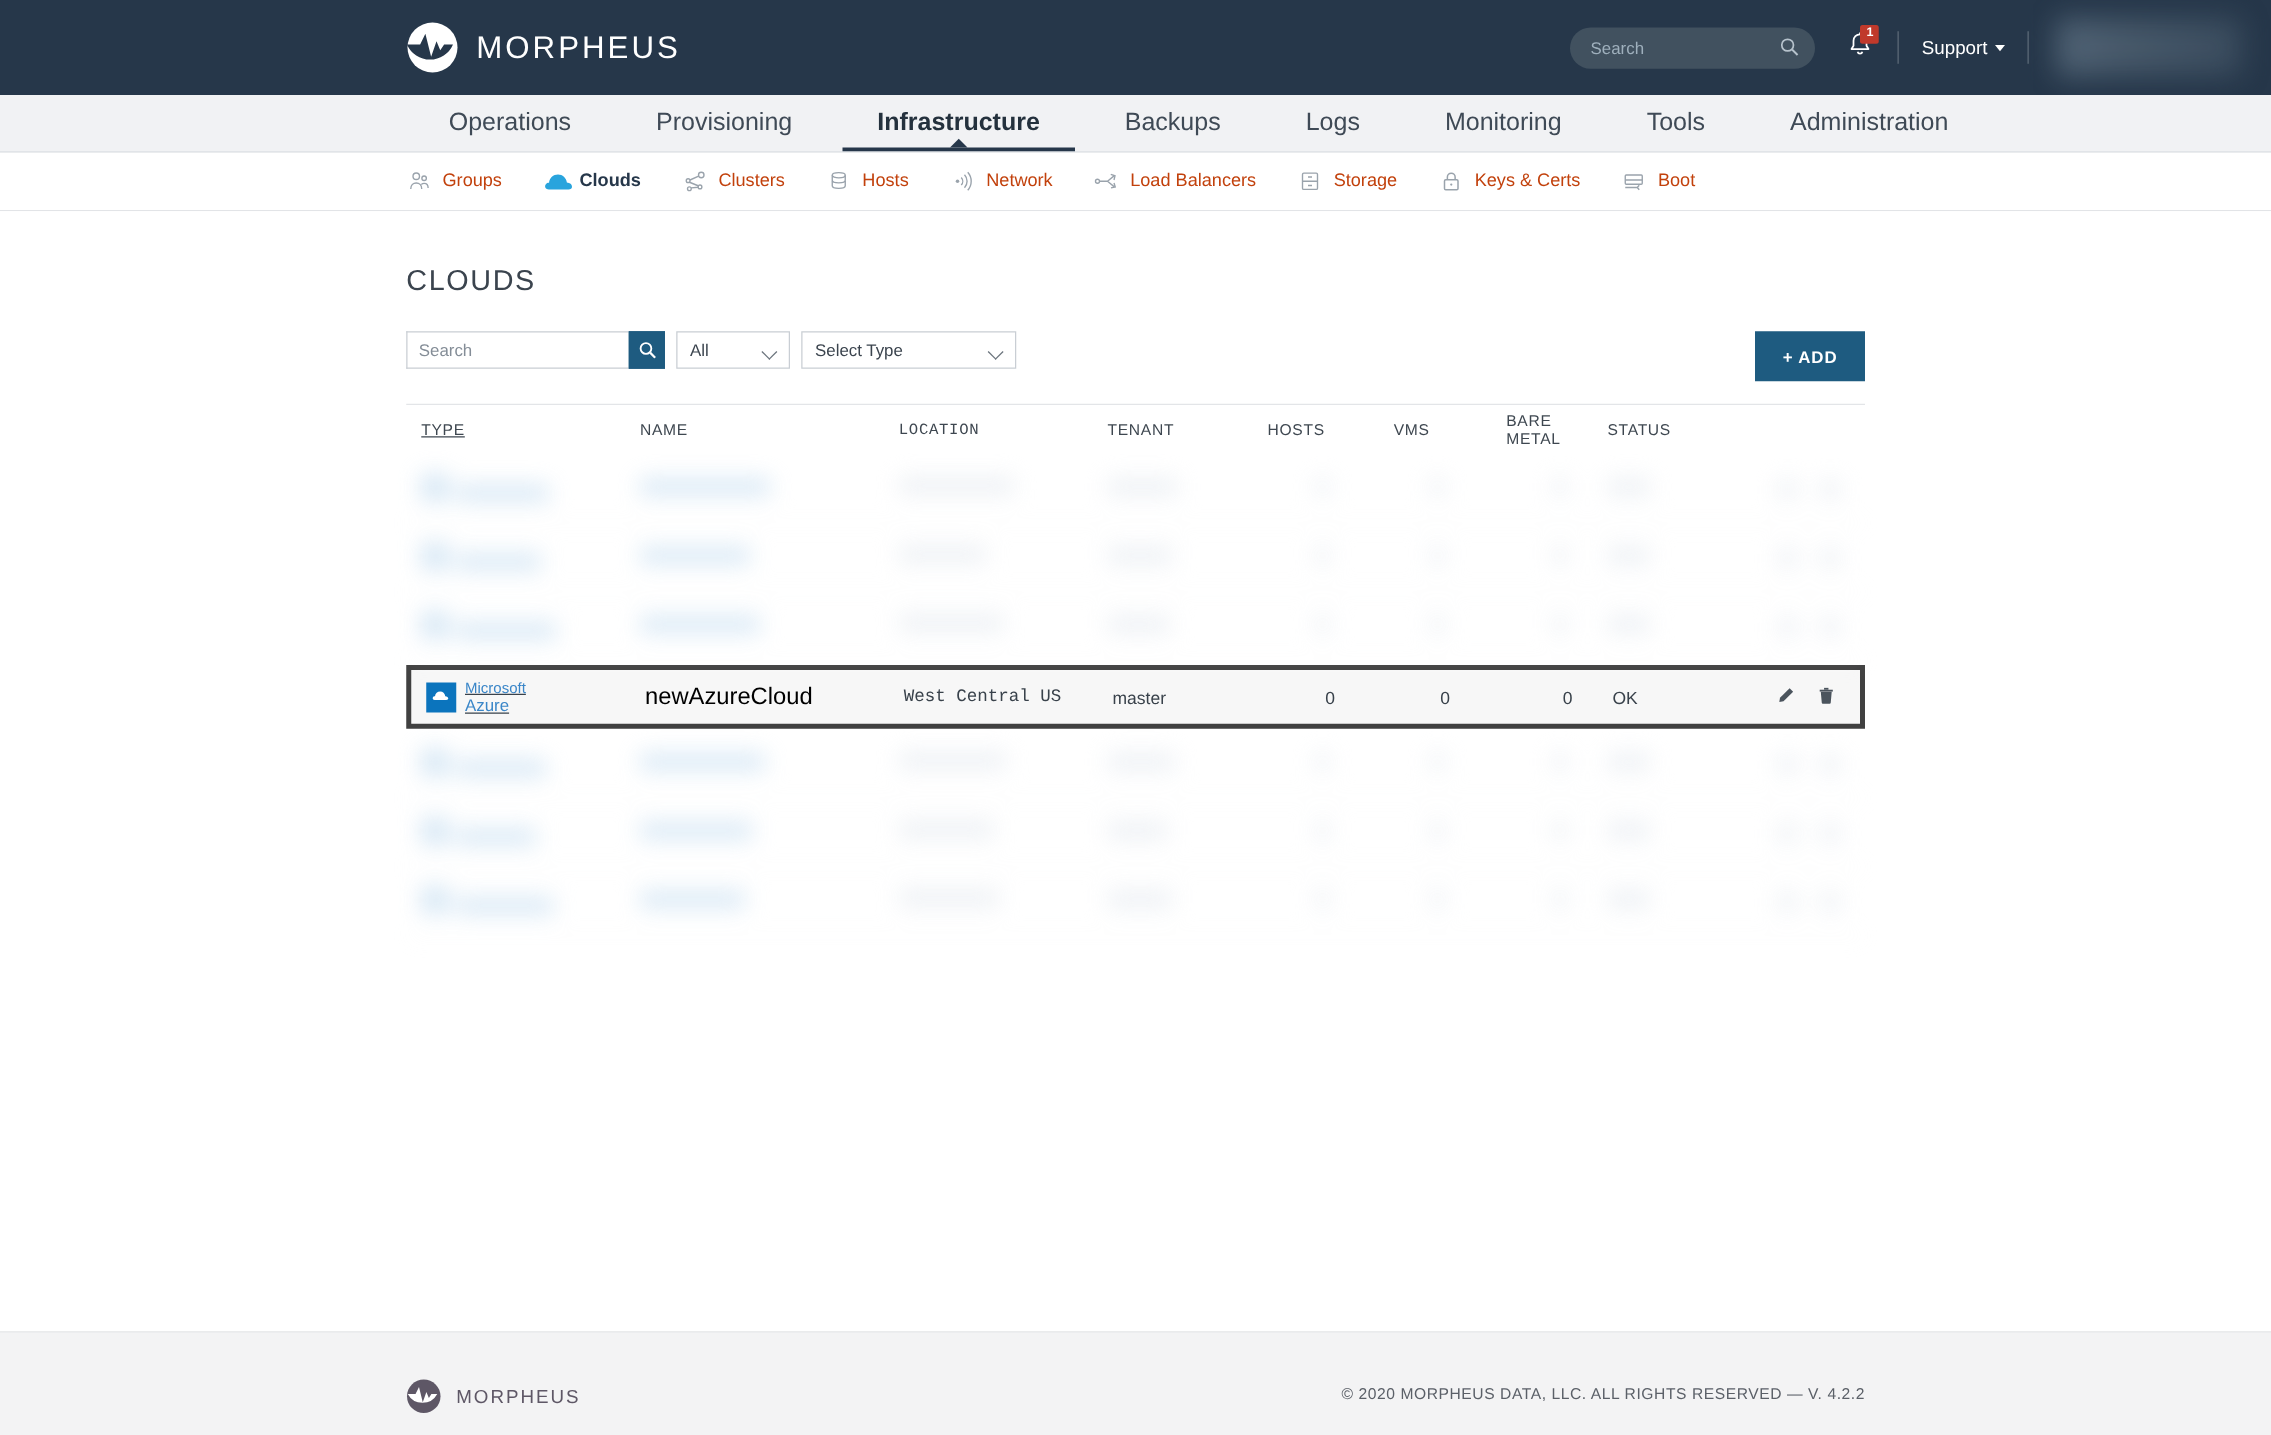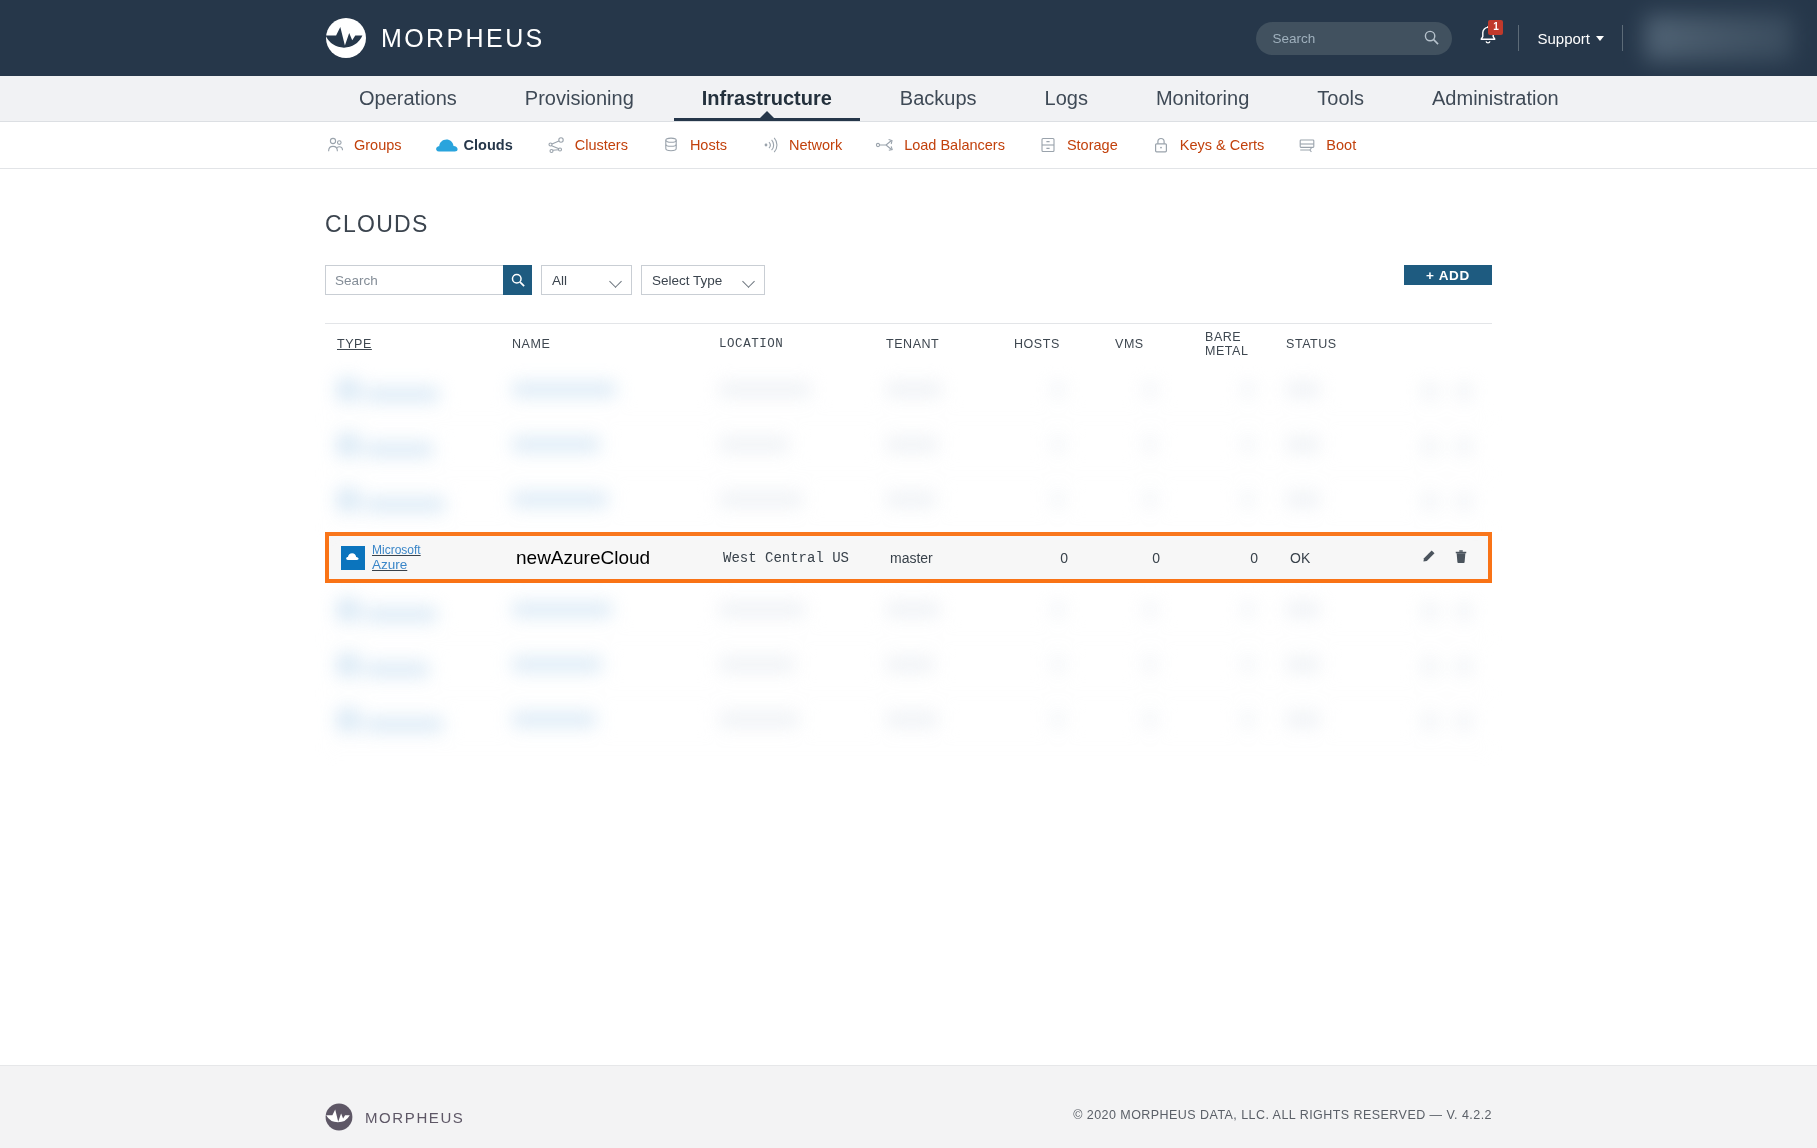--- a/index.html
+++ b/index.html
@@ -147,32 +147,32 @@
     border: 1px solid #1e5b80; cursor: pointer;
     display: flex; align-items: center; justify-content: center;
   }
   .sel {
     height: 30px; border: 1px solid #c9ced4; background: #fff;
     margin-left: 9px; display: flex; align-items: center;
     padding: 0 10px; font-size: 13.5px; color: #3b444e;
     cursor: pointer; position: relative;
   }
   .sel.w-all { width: 91px; }
-  .sel.w-type { width: 124px; }
+  .sel.w-type { width: 172px; }
   .sel .chev {
     position: absolute; right: 11px; top: 11px;
     width: 9px; height: 9px;
     border-left: 1.6px solid #6a737c;
     border-bottom: 1.6px solid #6a737c;
     transform: rotate(-45deg);
   }
   .btn-add {
     position: absolute; right: 0; top: 0;
     background: #1e5b80; color: #fff; border: none;
-    height: 20px; padding: 0 22px;
+    height: 40px; padding: 0 22px;
     font-size: 13.5px; letter-spacing: .7px; font-weight: 700;
     cursor: pointer; font-family: "Liberation Sans", sans-serif;
   }
 
   
   .tbl { margin-top: 28px; border-top: 1px solid #e3e5e8; width: 100%; }
   .thead {
     display: flex; align-items: center; height: 40px;
     font-size: 12.5px; letter-spacing: .55px; color: #3e4750;
   }
@@ -193,21 +193,21 @@
 
   .thead .c-hosts, .thead .c-vms, .thead .c-bare { text-align: left; padding-right: 0; }
   .thead .c-hosts { padding-left: 10px; }
   .thead .c-vms   { padding-left: 9px; }
   .thead .c-bare  { padding-left: 9px; }
 
   .blur-rows { filter: blur(9px); opacity: .85; }
   .blur-rows .trow { border-bottom: 1px solid #f4f5f6; }
 
   .row-highlight {
-    border: 4px solid #f97316;
+    border: 4px solid #404040;
     background: #f7f7f7;
     display: flex; align-items: center; height: 51px;
     font-size: 14px; color: #39424b;
     margin: 3px 0 1px 0;
   }
   .azure-badge { display: flex; align-items: center; gap: 7px; }
   .azure-sq {
     width: 24px; height: 24px; background: #0b74bd;
     display: flex; align-items: center; justify-content: center;
     flex: 0 0 24px;

